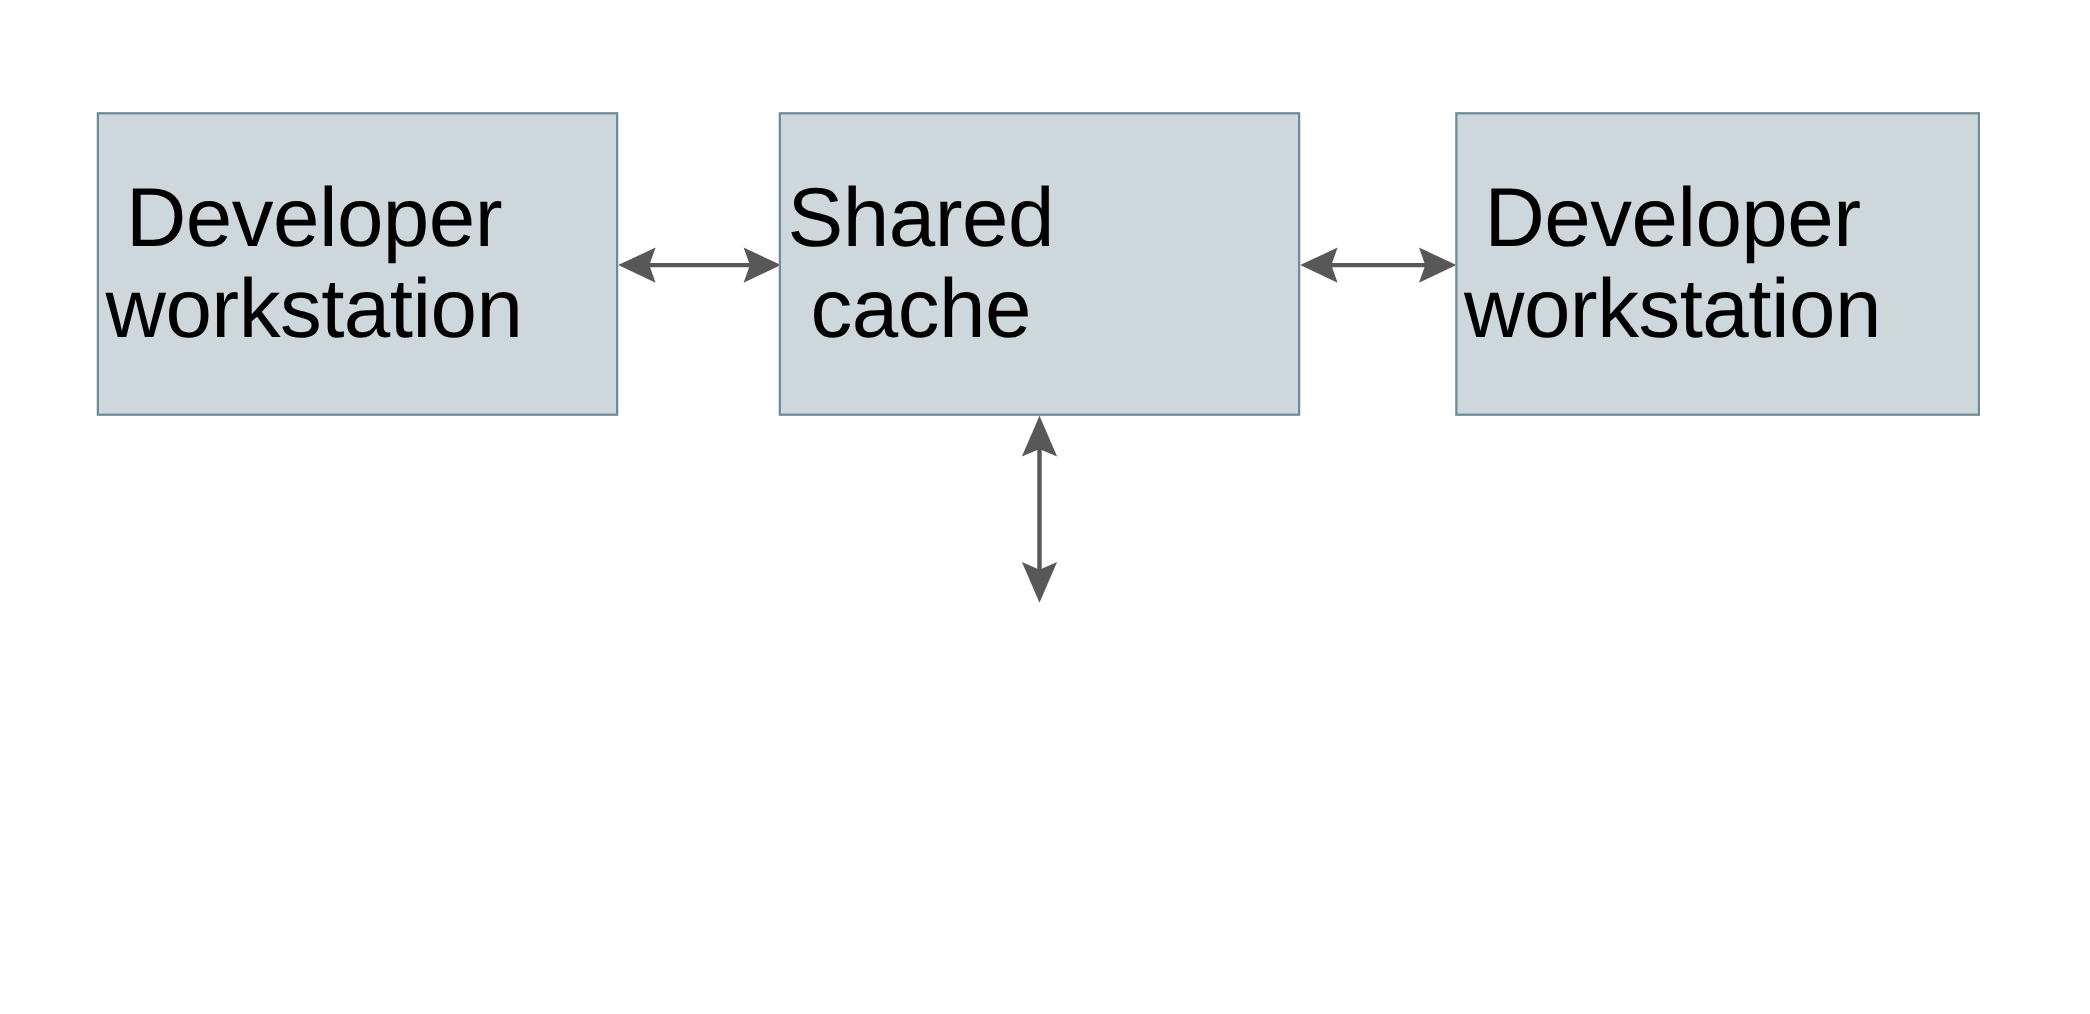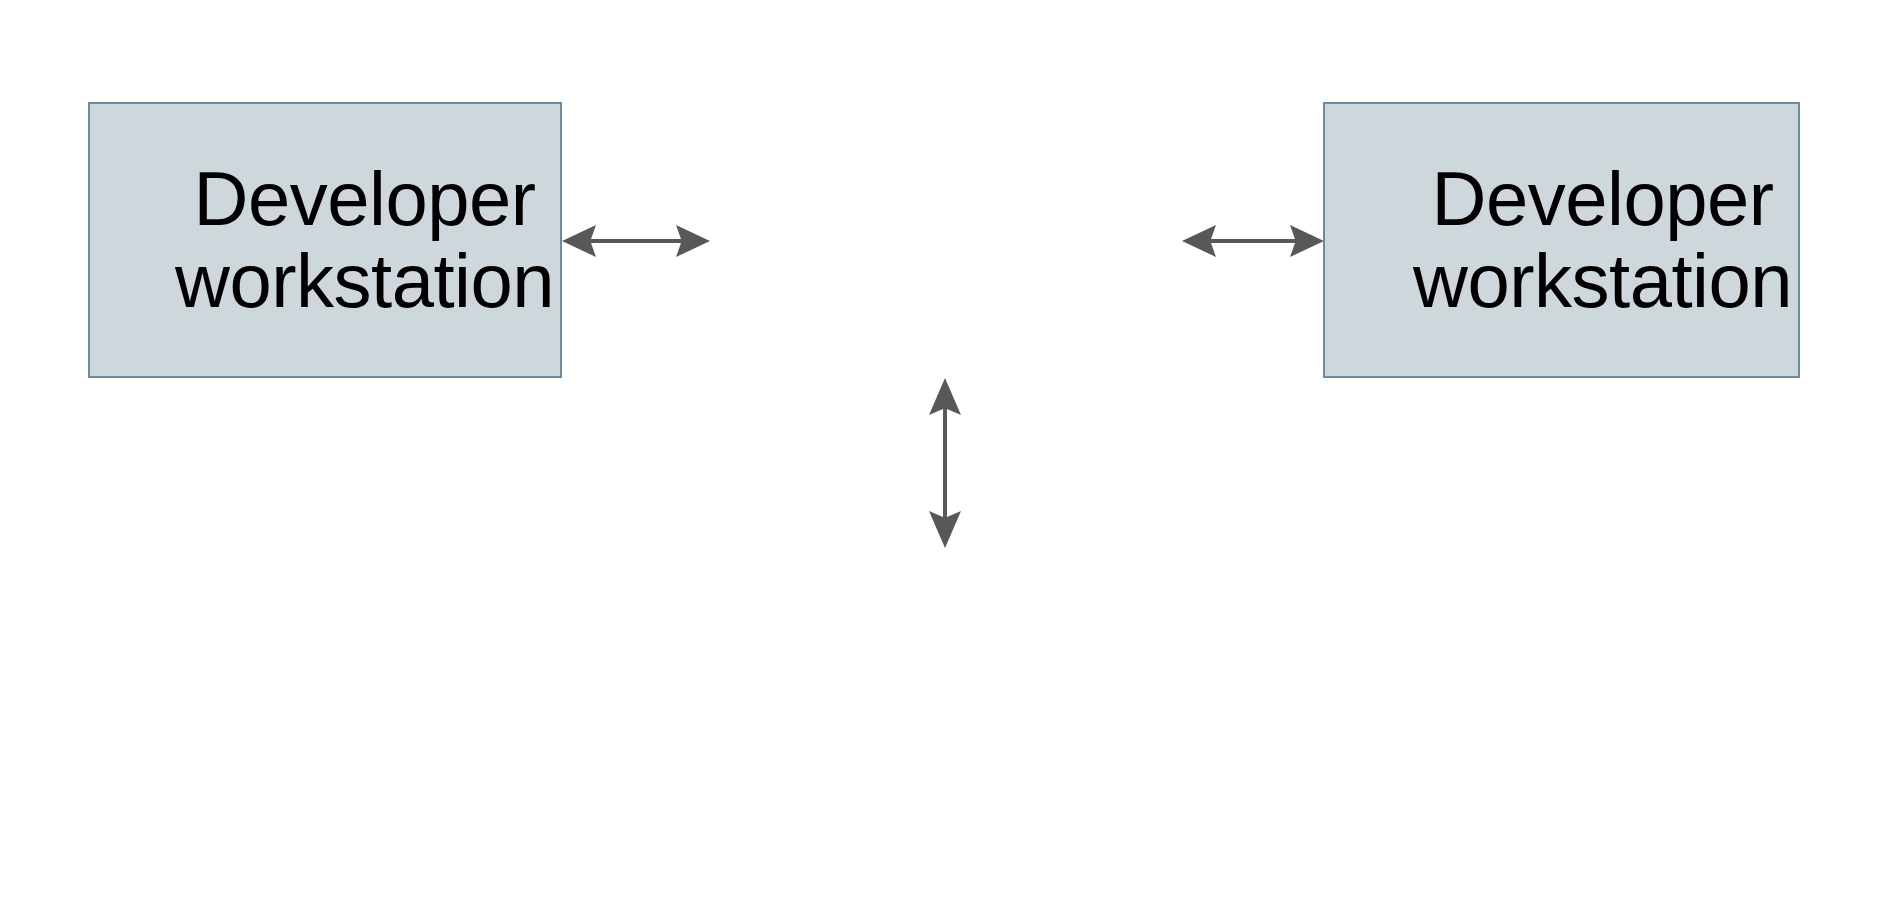--- a/index.html
+++ b/index.html
@@ -17,21 +17,21 @@
     background: #ffffff;
     overflow: hidden;
   }
   .node {
     position: absolute;
     box-sizing: border-box;
     background: #ced8dc;
     border: 2px solid #6e8b99;
     display: flex;
     align-items: center;
-    justify-content: flex-end;
+    justify-content: flex-start;
     text-align: center;
   }
   .node-label {
     font-family: "Liberation Sans", sans-serif;
     font-size: 76px;
     line-height: 82px;
     color: #000000;
     font-weight: 400;
     letter-spacing: -0.5px;
     white-space: pre-line;
@@ -57,20 +57,24 @@
   </div>
 
   <div class="connector" style="left:562px; top:210px; width:148px; height:62px;">
     <svg width="148" height="62" viewBox="0 0 148 62" aria-hidden="true">
       <g fill="#585858">
         <path d="M 0 31 L 34 15 L 29 29 L 119 29 L 114 15 L 148 31 L 114 47 L 119 33 L 29 33 L 34 47 Z"></path>
       </g>
     </svg>
   </div>
 
+  <div class="node" style="left:708px; top:102px; width:474px; height:276px;">
+    <span class="node-label">Shared
+cache</span>
+  </div>
 
   <div class="connector" style="left:1182px; top:210px; width:142px; height:62px;">
     <svg width="142" height="62" viewBox="0 0 142 62" aria-hidden="true">
       <g fill="#585858">
         <path d="M 0 31 L 34 15 L 29 29 L 113 29 L 108 15 L 142 31 L 108 47 L 113 33 L 29 33 L 34 47 Z"></path>
       </g>
     </svg>
   </div>
 
   <div class="node" style="left:1323px; top:102px; width:477px; height:276px;">

